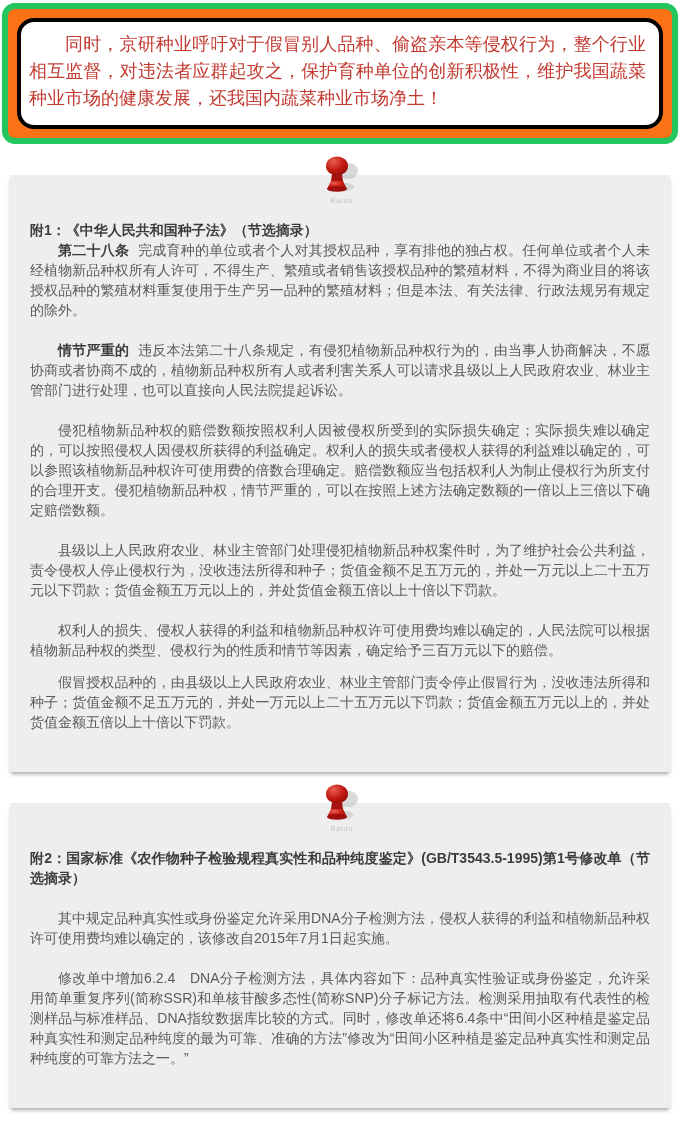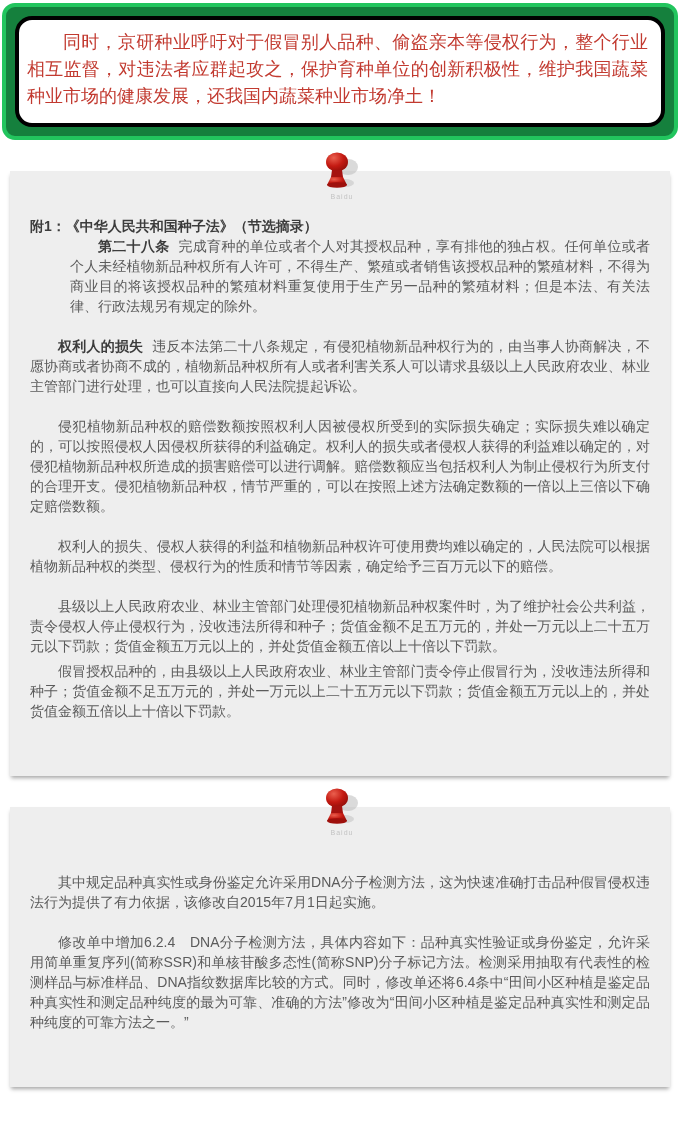--- a/index.html
+++ b/index.html
@@ -5,24 +5,24 @@
   html,body { margin:0; padding:0; }
   body {
     width:680px; min-height:1138px; background:#ffffff;
     font-family:"Liberation Sans","DejaVu Sans",sans-serif;
     -webkit-font-smoothing:antialiased;
   }
 
   
   .bubble-outer {
     margin:3px 2px 0 2px;
-    border:4px solid #22c55e;
+    border:6px solid #22c55e;
     border-radius:13px;
     padding:9px;
-    background:#15803d;
+    background:#f97316;
   }
   .bubble-inner {
     border:4px solid #000000;
     border-radius:17px;
     padding:9px 13px 13px 8px;
     background:#ffffff;
   }
   .bubble-text {
     margin:0;
     font-size:18px;
@@ -30,39 +30,39 @@
     text-indent:2em;
     text-align:justify;
     color:#c23a30;
   }
 
   
   .panel {
     position:relative;
     margin:31px 10px 0 10px;
     background:#eeeeee;
-    padding:45px 20px 55px 20px;
+    padding:45px 20px 40px 20px;
     box-shadow:0 3px 4px -1px rgba(0,0,0,0.35);
     font-size:14px;
     line-height:20px;
     color:#5b5b5b;
     text-align:justify;
   }
   .panel-heading {
     margin:0;
     font-weight:bold;
     color:#3c3c3c;
     text-indent:0;
   }
   .panel p.para {
     margin:20px 0 0 0;
     text-indent:2em;
   }
-  .panel p.para.first { margin-top:0;margin-left:40px; }
-  .panel p.para.tight { margin-top:5px; }
+  .panel p.para.first { margin-top:0; }
+  .panel p.para.tight { margin-top:12px; }
   .panel b.lead { color:#3c3c3c; margin-right:9px; }
   .panel b.lead:empty { margin-right:0; }
 
   
   .pin {
     position:absolute;
     top:-19px; left:50%;
     transform:translateX(-50%);
     width:70px;
     text-align:center;
@@ -104,24 +104,24 @@
       <path d="M15,18 L25,18 L26,25 L14,25 Z" fill="#a51310"></path>
       <path d="M14,25 L26,25 L30,33 L10,33 Z" fill="url(#pinHeadA)"></path>
       <ellipse cx="20" cy="33" rx="10" ry="2.8" fill="#9e100c"></ellipse>
     </svg>
     <span class="wm">Baidu</span>
   </div>
 
   <p class="panel-heading">附1：《中华人民共和国种子法》（节选摘录）</p>
 
   <p class="para first"><b class="lead">第二十八条</b><span>完成育种的单位或者个人对其授权品种，享有排他的独占权。任何单位或者个人未经植物新品种权所有人许可，不得生产、繁殖或者销售该授权品种的繁殖材料，不得为商业目的将该授权品种的繁殖材料重复使用于生产另一品种的繁殖材料；但是本法、有关法律、行政法规另有规定的除外。</span></p>
-  <p class="para"><b class="lead">权利人的损失</b><span>违反本法第二十八条规定，有侵犯植物新品种权行为的，由当事人协商解决，不愿协商或者协商不成的，植物新品种权所有人或者利害关系人可以请求县级以上人民政府农业、林业主管部门进行处理，也可以直接向人民法院提起诉讼。</span></p>
-  <p class="para"><b class="lead"></b><span>侵犯植物新品种权的赔偿数额按照权利人因被侵权所受到的实际损失确定；实际损失难以确定的，可以按照侵权人因侵权所获得的利益确定。权利人的损失或者侵权人获得的利益难以确定的，对侵犯植物新品种权所造成的损害赔偿可以进行调解。赔偿数额应当包括权利人为制止侵权行为所支付的合理开支。侵犯植物新品种权，情节严重的，可以在按照上述方法确定数额的一倍以上三倍以下确定赔偿数额。</span></p>
+  <p class="para"><b class="lead">情节严重的</b><span>违反本法第二十八条规定，有侵犯植物新品种权行为的，由当事人协商解决，不愿协商或者协商不成的，植物新品种权所有人或者利害关系人可以请求县级以上人民政府农业、林业主管部门进行处理，也可以直接向人民法院提起诉讼。</span></p>
+  <p class="para"><b class="lead"></b><span>侵犯植物新品种权的赔偿数额按照权利人因被侵权所受到的实际损失确定；实际损失难以确定的，可以按照侵权人因侵权所获得的利益确定。权利人的损失或者侵权人获得的利益难以确定的，可以参照该植物新品种权许可使用费的倍数合理确定。赔偿数额应当包括权利人为制止侵权行为所支付的合理开支。侵犯植物新品种权，情节严重的，可以在按照上述方法确定数额的一倍以上三倍以下确定赔偿数额。</span></p>
+  <p class="para"><b class="lead"></b><span>县级以上人民政府农业、林业主管部门处理侵犯植物新品种权案件时，为了维护社会公共利益，责令侵权人停止侵权行为，没收违法所得和种子；货值金额不足五万元的，并处一万元以上二十五万元以下罚款；货值金额五万元以上的，并处货值金额五倍以上十倍以下罚款。</span></p>
   <p class="para"><b class="lead"></b><span>权利人的损失、侵权人获得的利益和植物新品种权许可使用费均难以确定的，人民法院可以根据植物新品种权的类型、侵权行为的性质和情节等因素，确定给予三百万元以下的赔偿。</span></p>
-  <p class="para"><b class="lead"></b><span>县级以上人民政府农业、林业主管部门处理侵犯植物新品种权案件时，为了维护社会公共利益，责令侵权人停止侵权行为，没收违法所得和种子；货值金额不足五万元的，并处一万元以上二十五万元以下罚款；货值金额五万元以上的，并处货值金额五倍以上十倍以下罚款。</span></p>
   <p class="para tight"><b class="lead"></b><span>假冒授权品种的，由县级以上人民政府农业、林业主管部门责令停止假冒行为，没收违法所得和种子；货值金额不足五万元的，并处一万元以上二十五万元以下罚款；货值金额五万元以上的，并处货值金额五倍以上十倍以下罚款。</span></p>
 </div>
 
 <div class="panel">
   <div class="pin">
     <svg width="46" height="44" viewBox="0 0 46 44">
       <defs>
         <radialGradient id="pinHeadB" cx="35%" cy="28%" r="80%">
           <stop offset="0%" stop-color="#ea5f4e"></stop>
           <stop offset="55%" stop-color="#c41a12"></stop>
@@ -131,16 +131,17 @@
       <ellipse cx="31" cy="15" rx="10" ry="8" fill="#bcbcbc" opacity="0.55"></ellipse>
       <ellipse cx="28" cy="31" rx="9" ry="4" fill="#c6c6c6" opacity="0.6"></ellipse>
       <ellipse cx="20" cy="10" rx="11" ry="9.5" fill="url(#pinHeadB)"></ellipse>
       <path d="M15,18 L25,18 L26,25 L14,25 Z" fill="#a51310"></path>
       <path d="M14,25 L26,25 L30,33 L10,33 Z" fill="url(#pinHeadB)"></path>
       <ellipse cx="20" cy="33" rx="10" ry="2.8" fill="#9e100c"></ellipse>
     </svg>
     <span class="wm">Baidu</span>
   </div>
 
+  <p class="panel-heading">附2：国家标准《农作物种子检验规程真实性和品种纯度鉴定》(GB/T3543.5-1995)第1号修改单（节选摘录）</p>
 
-  <p class="para"><b class="lead"></b><span>其中规定品种真实性或身份鉴定允许采用DNA分子检测方法，这为快速准确打击品种假冒侵权违法行为提供了有力依据，该修改自2015年7月1日起实施。</span></p>
+  <p class="para"><b class="lead"></b><span>其中规定品种真实性或身份鉴定允许采用DNA分子检测方法，侵权人获得的利益和植物新品种权许可使用费均难以确定的，该修改自2015年7月1日起实施。</span></p>
   <p class="para"><b class="lead"></b><span>修改单中增加6.2.4　DNA分子检测方法，具体内容如下：品种真实性验证或身份鉴定，允许采用简单重复序列(简称SSR)和单核苷酸多态性(简称SNP)分子标记方法。检测采用抽取有代表性的检测样品与标准样品、DNA指纹数据库比较的方式。同时，修改单还将6.4条中“田间小区种植是鉴定品种真实性和测定品种纯度的最为可靠、准确的方法”修改为“田间小区种植是鉴定品种真实性和测定品种纯度的可靠方法之一。”</span></p>
 </div>
 
 </body></html>

